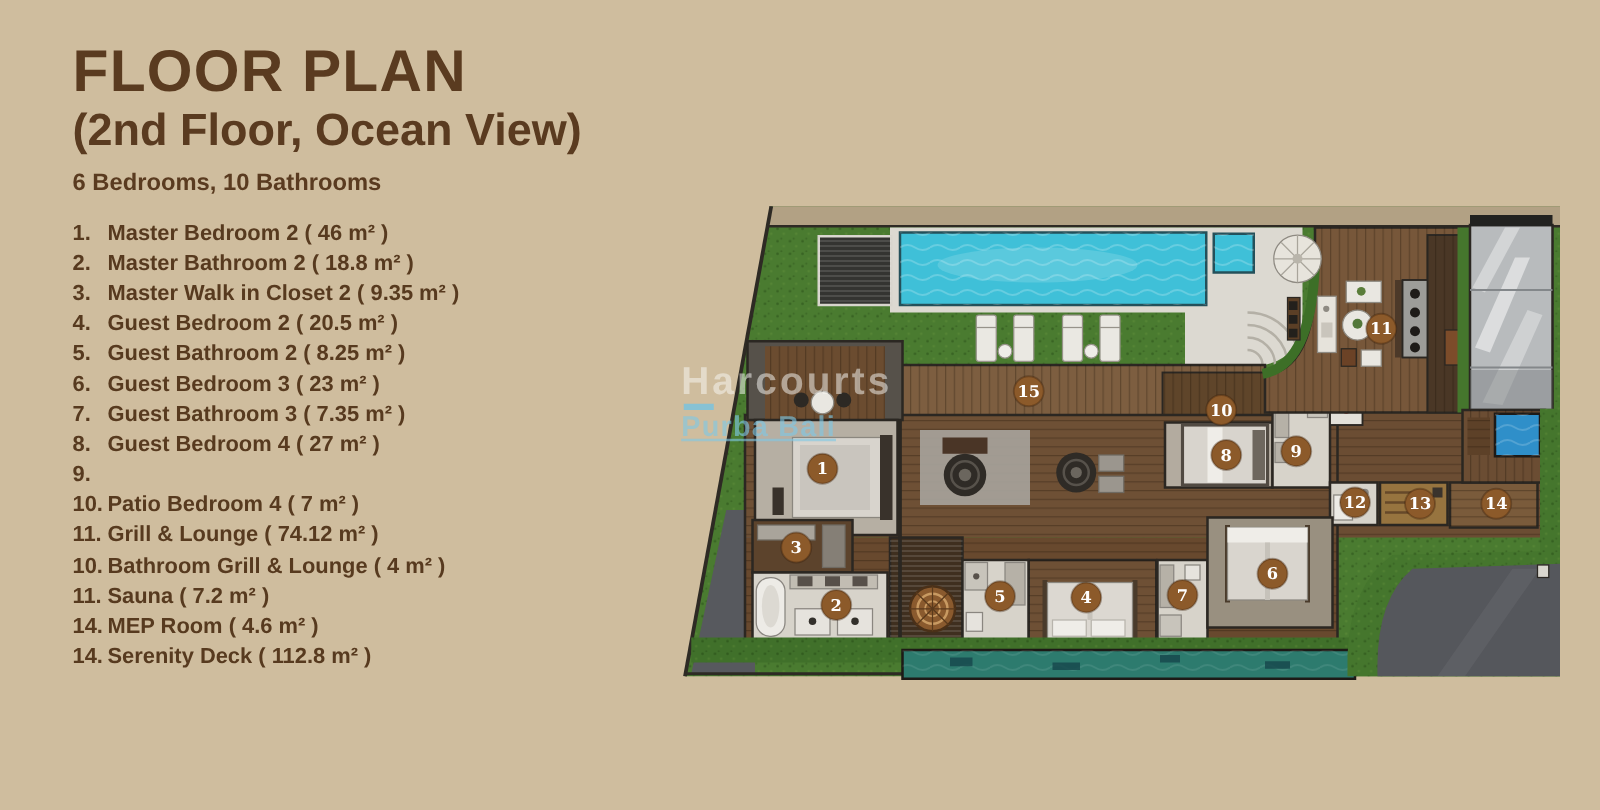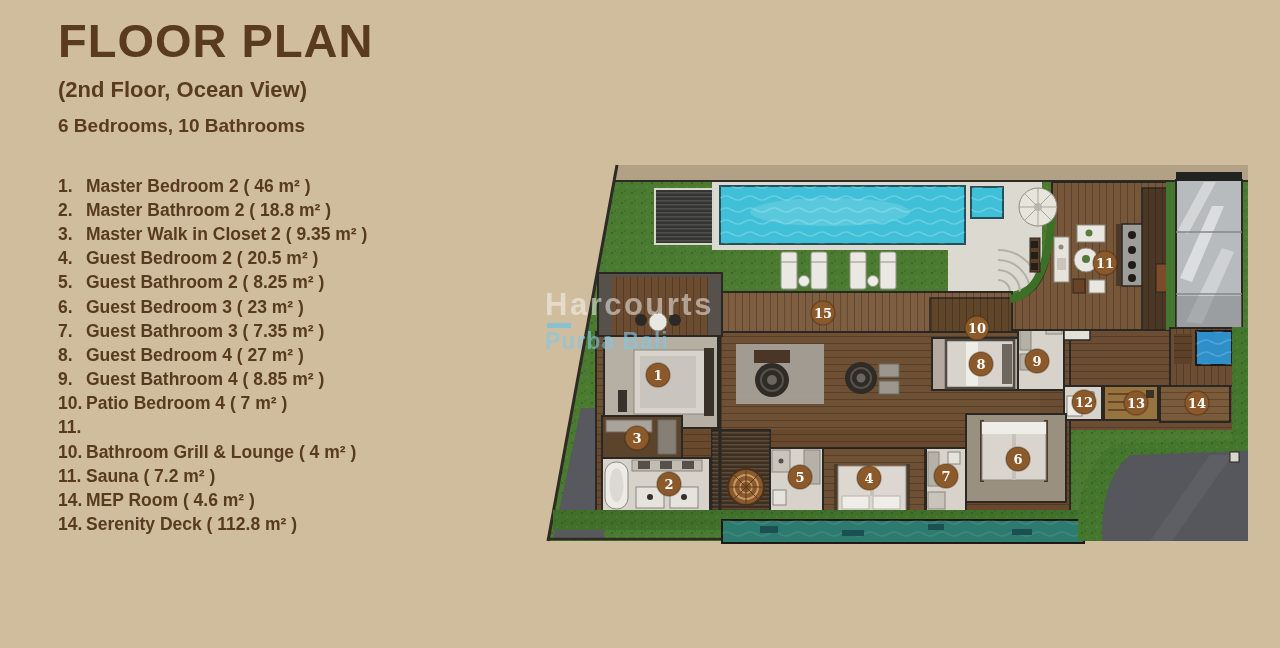--- a/index.html
+++ b/index.html
@@ -3,39 +3,39 @@
 <meta charset="utf-8">
 <style>
   html,body{margin:0;padding:0;}
   body{
     width:1280px;height:648px;position:relative;overflow:hidden;
     background:#cfbd9e;
     font-family:"Liberation Sans", sans-serif;
   }
   .stage{position:absolute;inset:0;}
   
-  .title-block{position:absolute;left:58px;top:16px;color:#5a3b20;}
+  .title-block{position:absolute;left:58px;top:32px;color:#5a3b20;}
   .title-block h1{margin:0;font-size:47px;line-height:1.05;letter-spacing:1px;font-weight:700;}
-  .title-block h2{margin:13px 0 0;font-size:22px;line-height:1.1;font-weight:700;}
+  .title-block h2{margin:3px 0 0;font-size:36px;line-height:1.1;font-weight:700;}
   .title-block h3{margin:12px 0 0;font-size:19px;font-weight:700;}
   ol.legend{
     position:absolute;left:58px;top:174px;margin:0;padding:0;list-style:none;
     color:#573a1f;font-weight:700;font-size:17.5px;
   }
   ol.legend li{height:24.2px;display:flex;align-items:center;white-space:nowrap;}
   ol.legend .num{width:28px;flex:0 0 28px;}
   
   .plan{position:absolute;left:540px;top:158px;width:716px;height:402px;}
   .plan svg{width:100%;height:100%;display:block;}
   .marker-num{font:bold 13px "DejaVu Serif", serif;fill:#ffffff;}
   
   .watermark{position:absolute;left:5px;top:131px;pointer-events:none;}
   .wm-name{font-size:31px;font-weight:700;letter-spacing:2.5px;color:rgba(248,248,243,0.52);line-height:1;text-align:center;}
   .wm-dash{width:24px;height:5px;background:rgba(122,195,221,0.85);margin:3px 0 2px 2px;}
-  .wm-sub{font-size:23px;font-weight:700;letter-spacing:1px;color:rgba(126,200,229,0.62);line-height:1;}
+  .wm-sub{font-size:23px;font-weight:700;letter-spacing:1px;color:rgba(126,200,229,0.62);line-height:1;text-decoration:underline;}
 </style>
 </head>
 <body>
 
 <div class="stage">
 
   <header class="title-block">
     <h1>FLOOR PLAN</h1>
     <h2>(2nd Floor, Ocean View)</h2>
     <h3>6 Bedrooms, 10 Bathrooms</h3>
@@ -69,28 +69,28 @@
     <li>
         <span class="num">7.</span>
         <span>Guest Bathroom 3 ( 7.35 m² )</span>
       </li>
     <li>
         <span class="num">8.</span>
         <span>Guest Bedroom 4 ( 27 m² )</span>
       </li>
     <li>
         <span class="num">9.</span>
-        <span>Guest Bathroom 4 ( 8.85 m² )</span>
       </li>
     <li>
         <span class="num">10.</span>
         <span>Patio Bedroom 4 ( 7 m² )</span>
       </li>
     <li>
         <span class="num">11.</span>
+        <span>Grill &amp; Lounge ( 74.12 m² )</span>
       </li>
     <li>
         <span class="num">10.</span>
         <span>Bathroom Grill &amp; Lounge ( 4 m² )</span>
       </li>
     <li>
         <span class="num">11.</span>
         <span>Sauna ( 7.2 m² )</span>
       </li>
     <li>

